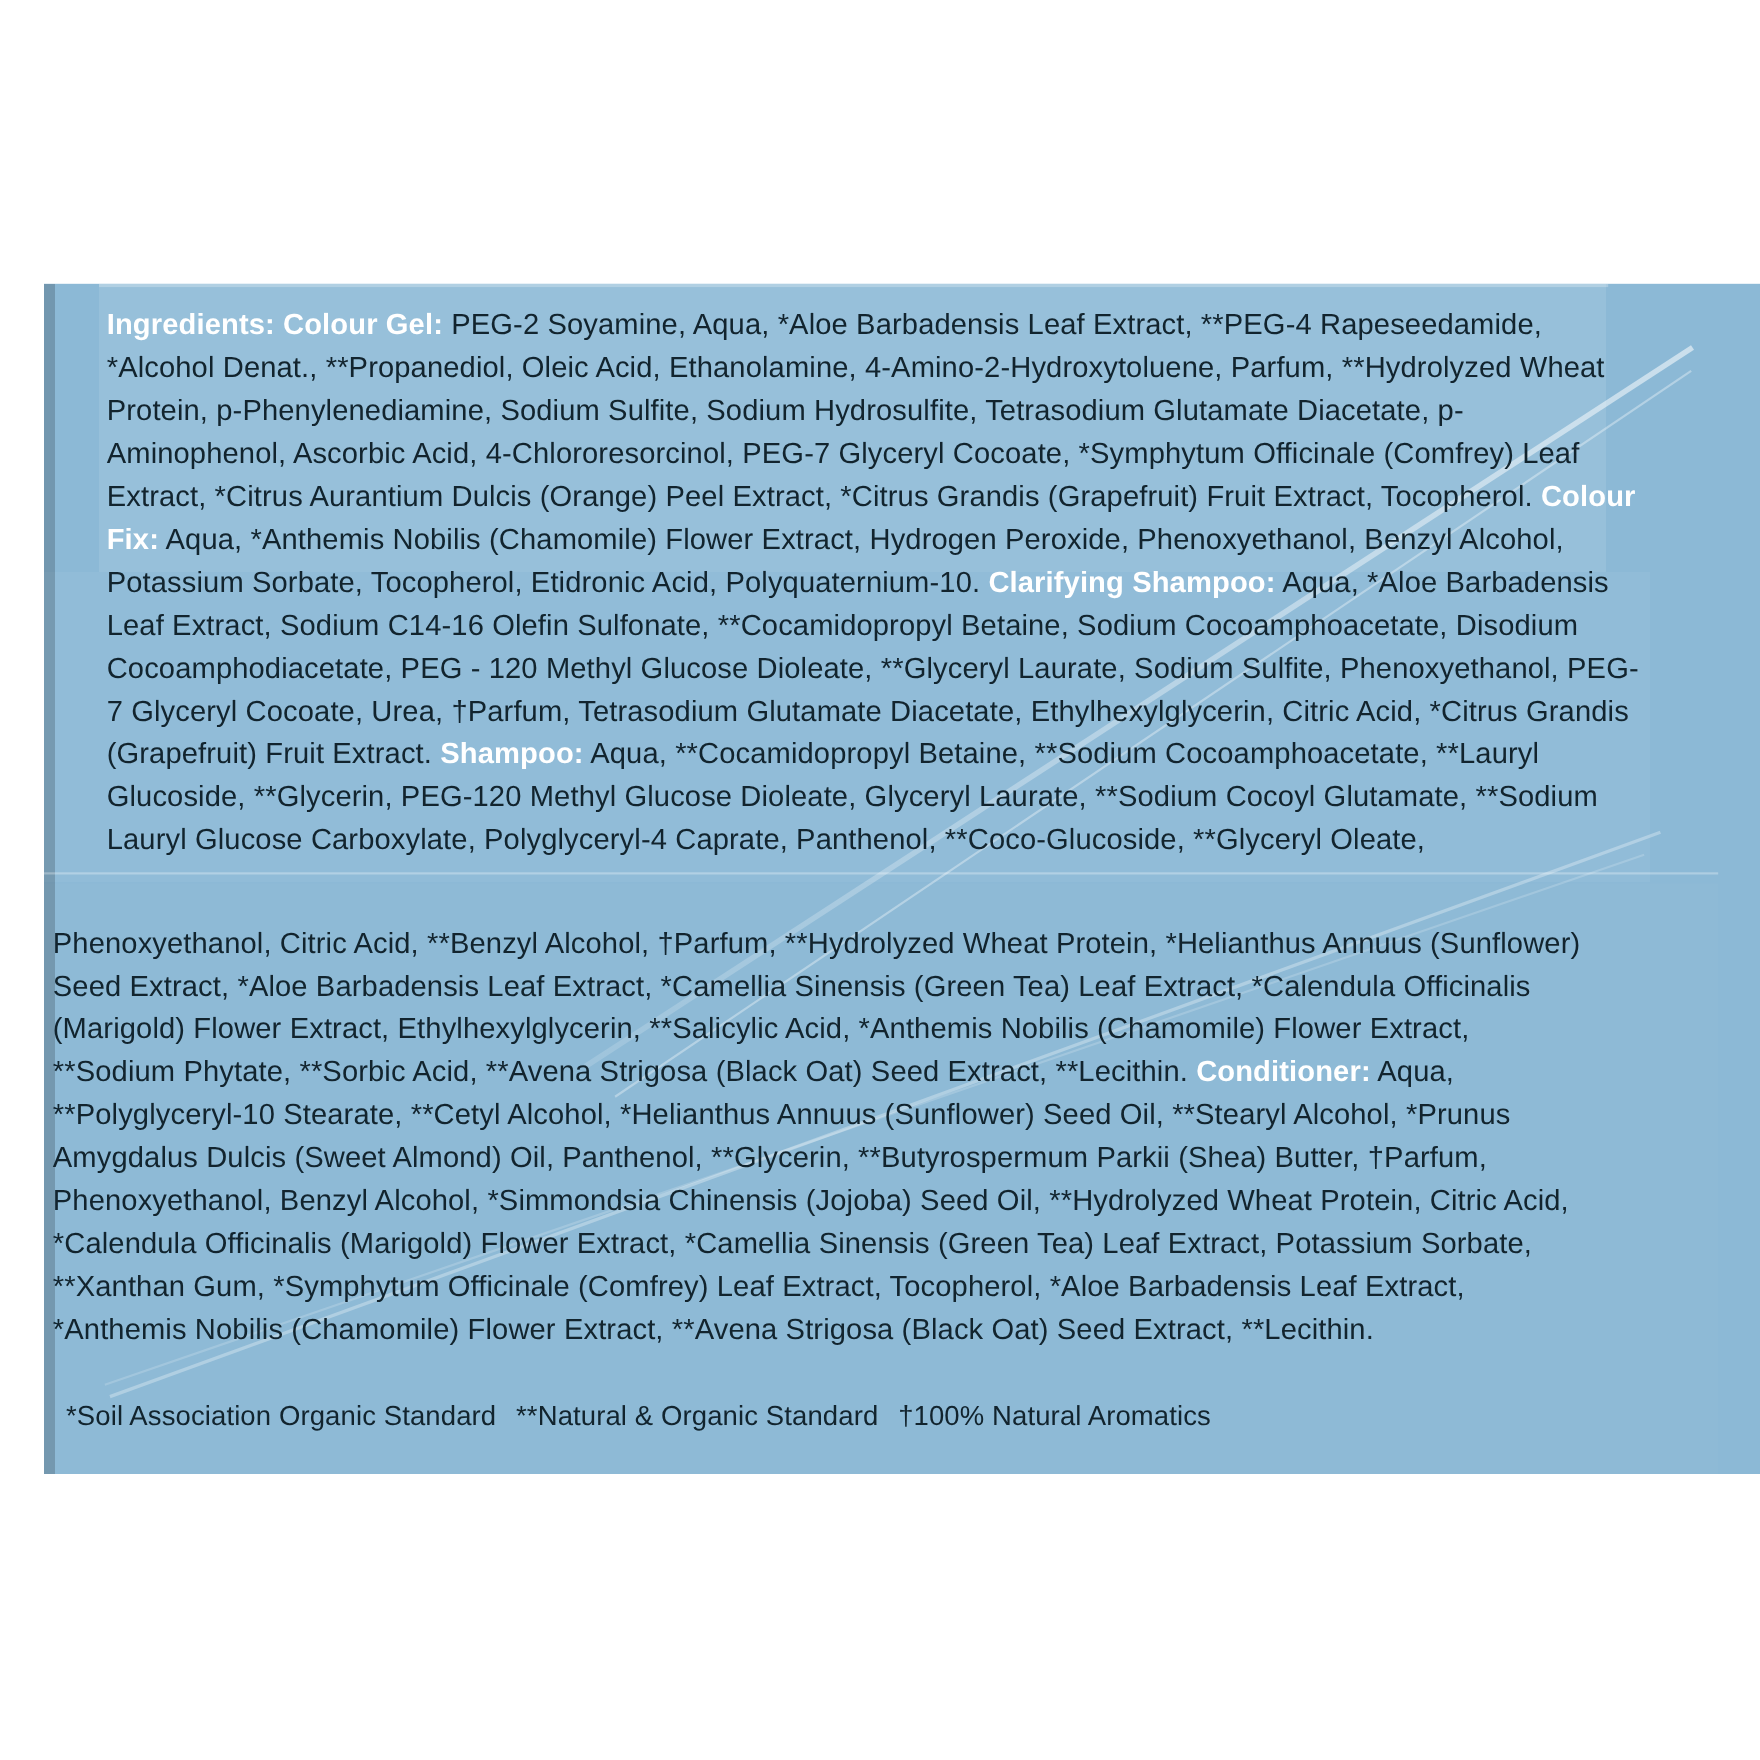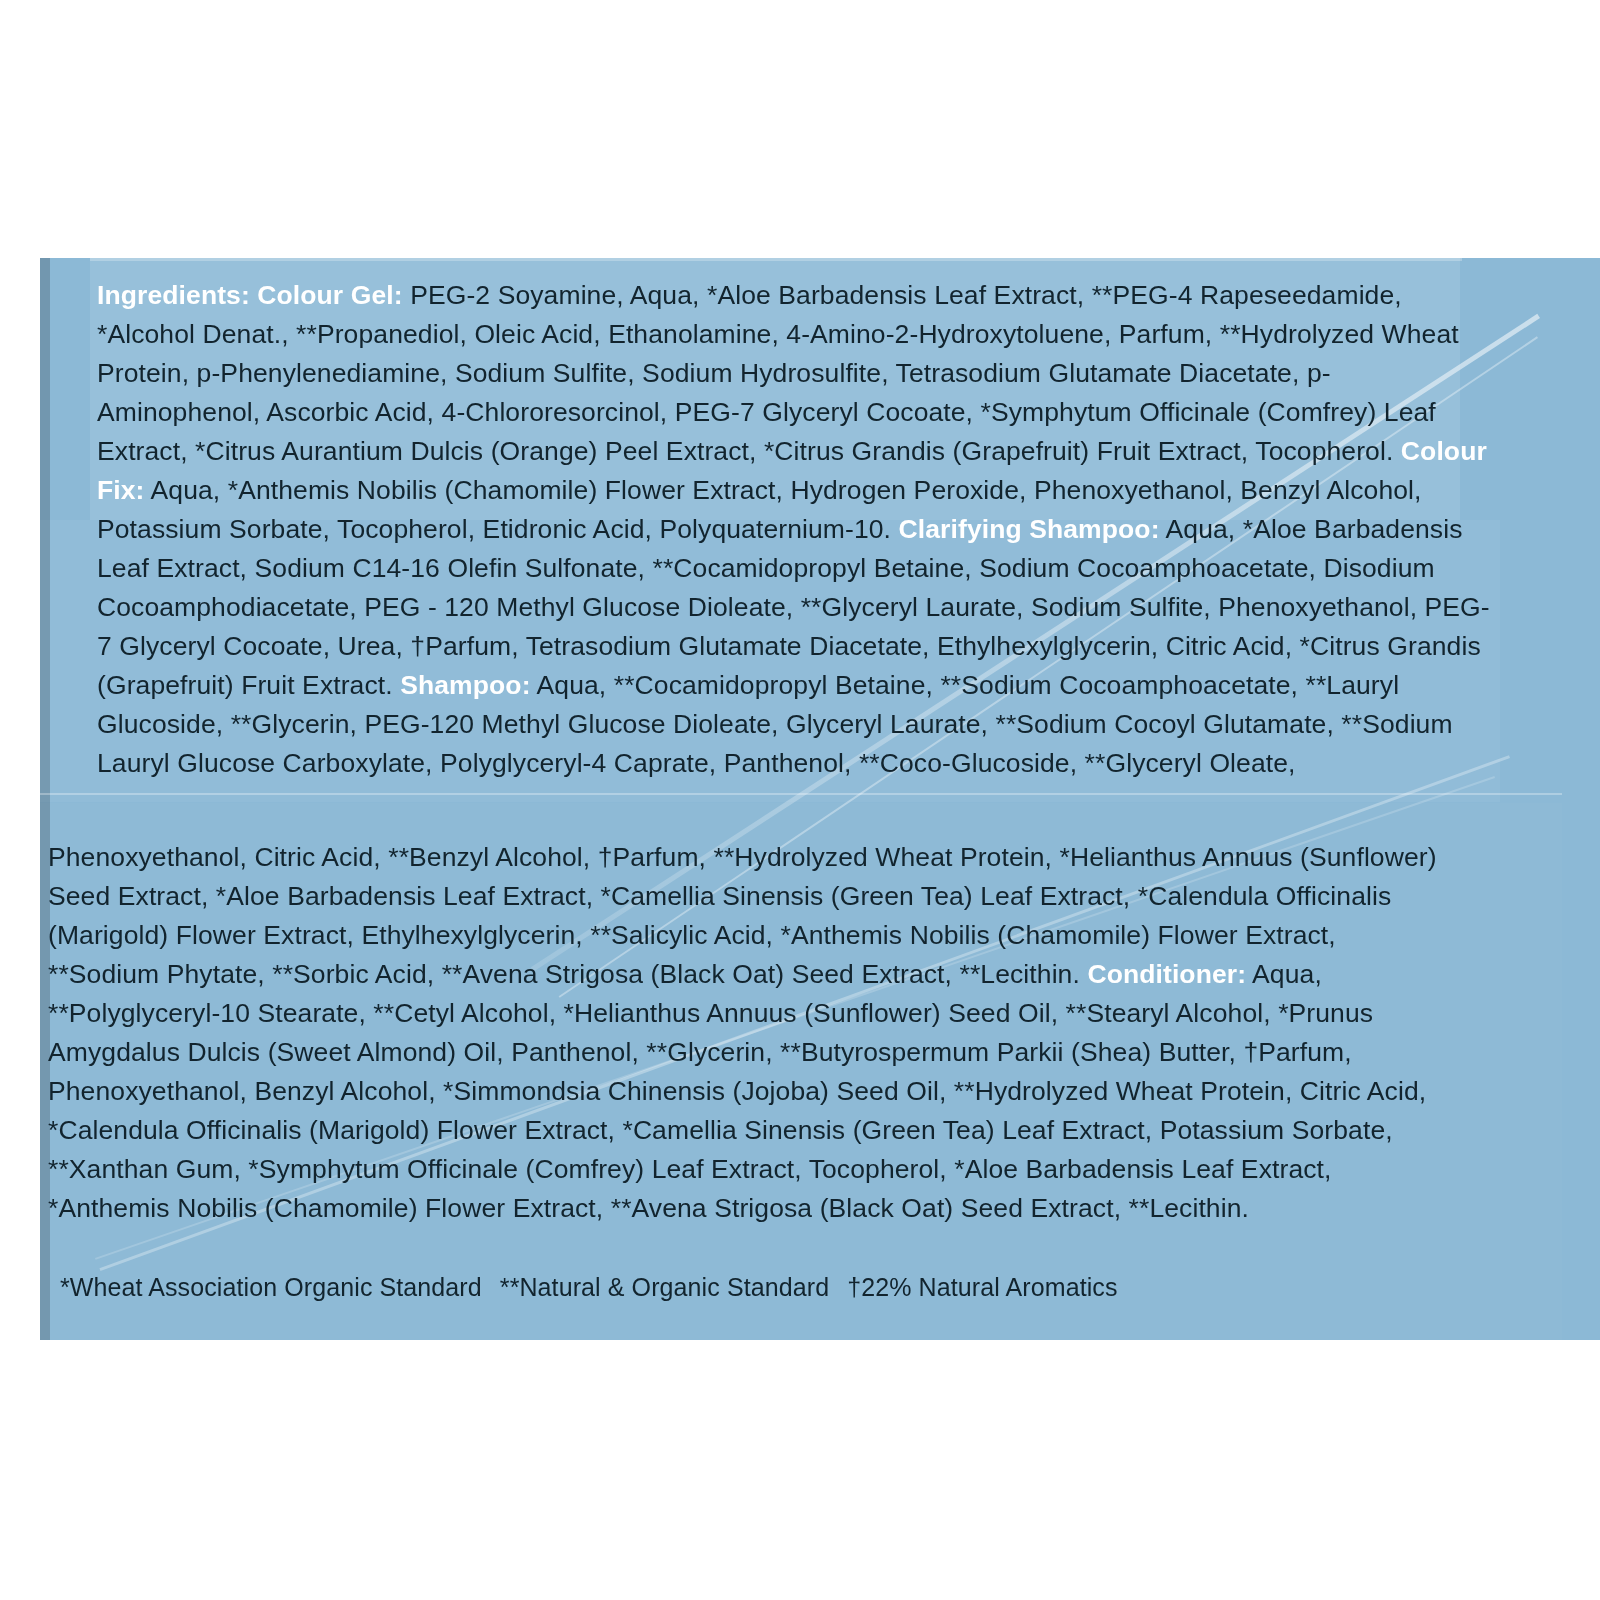--- a/index.html
+++ b/index.html
@@ -136,16 +136,16 @@
 
   <div id="block-top" class="textblock">
     <span class="hd">Ingredients: Colour Gel:</span><span> PEG-2 Soyamine, Aqua, *Aloe Barbadensis Leaf Extract, **PEG-4 Rapeseedamide, *Alcohol Denat., **Propanediol, Oleic Acid, Ethanolamine, 4-Amino-2-Hydroxytoluene, Parfum, **Hydrolyzed Wheat Protein, p-Phenylenediamine, Sodium Sulfite, Sodium Hydrosulfite, Tetrasodium Glutamate Diacetate, p-Aminophenol, Ascorbic Acid, 4-Chlororesorcinol, PEG-7 Glyceryl Cocoate, *Symphytum Officinale (Comfrey) Leaf Extract, *Citrus Aurantium Dulcis (Orange) Peel Extract, *Citrus Grandis (Grapefruit) Fruit Extract, Tocopherol. </span><span class="hd">Colour Fix:</span><span> Aqua, *Anthemis Nobilis (Chamomile) Flower Extract, Hydrogen Peroxide, Phenoxyethanol, Benzyl Alcohol, Potassium Sorbate, Tocopherol, Etidronic Acid, Polyquaternium-10. </span><span class="hd">Clarifying Shampoo:</span><span> Aqua, *Aloe Barbadensis Leaf Extract, Sodium C14-16 Olefin Sulfonate, **Cocamidopropyl Betaine, Sodium Cocoamphoacetate, Disodium Cocoamphodiacetate, PEG - 120 Methyl Glucose Dioleate, **Glyceryl Laurate, Sodium Sulfite, Phenoxyethanol, PEG-7 Glyceryl Cocoate, Urea, †Parfum, Tetrasodium Glutamate Diacetate, Ethylhexylglycerin, Citric Acid, *Citrus Grandis (Grapefruit) Fruit Extract. </span><span class="hd">Shampoo:</span><span> Aqua, **Cocamidopropyl Betaine, **Sodium Cocoamphoacetate, **Lauryl Glucoside, **Glycerin, PEG-120 Methyl Glucose Dioleate, Glyceryl Laurate, **Sodium Cocoyl Glutamate, **Sodium Lauryl Glucose Carboxylate, Polyglyceryl-4 Caprate, Panthenol, **Coco-Glucoside, **Glyceryl Oleate,</span>
   </div>
 
   <div id="block-bottom" class="textblock">
     <span>Phenoxyethanol, Citric Acid, **Benzyl Alcohol, †Parfum, **Hydrolyzed Wheat Protein, *Helianthus Annuus (Sunflower) Seed Extract, *Aloe Barbadensis Leaf Extract, *Camellia Sinensis (Green Tea) Leaf Extract, *Calendula Officinalis (Marigold) Flower Extract, Ethylhexylglycerin, **Salicylic Acid, *Anthemis Nobilis (Chamomile) Flower Extract, **Sodium Phytate, **Sorbic Acid, **Avena Strigosa (Black Oat) Seed Extract, **Lecithin. </span><span class="hd">Conditioner:</span><span> Aqua, **Polyglyceryl-10 Stearate, **Cetyl Alcohol, *Helianthus Annuus (Sunflower) Seed Oil, **Stearyl Alcohol, *Prunus Amygdalus Dulcis (Sweet Almond) Oil, Panthenol, **Glycerin, **Butyrospermum Parkii (Shea) Butter, †Parfum, Phenoxyethanol, Benzyl Alcohol, *Simmondsia Chinensis (Jojoba) Seed Oil, **Hydrolyzed Wheat Protein, Citric Acid, *Calendula Officinalis (Marigold) Flower Extract, *Camellia Sinensis (Green Tea) Leaf Extract, Potassium Sorbate, **Xanthan Gum, *Symphytum Officinale (Comfrey) Leaf Extract, Tocopherol, *Aloe Barbadensis Leaf Extract, *Anthemis Nobilis (Chamomile) Flower Extract, **Avena Strigosa (Black Oat) Seed Extract, **Lecithin.</span>
   </div>
 
   <div id="block-footnotes" class="textblock">
-    <span>*Wheat Association Organic Standard</span><span class="fn-gap"></span><span>**Natural &amp; Organic Standard</span><span class="fn-gap"></span><span>†22% Natural Aromatics</span>
+    <span>*Soil Association Organic Standard</span><span class="fn-gap"></span><span>**Natural &amp; Organic Standard</span><span class="fn-gap"></span><span>†100% Natural Aromatics</span>
   </div>
 
 </div>
 
 </body></html>

